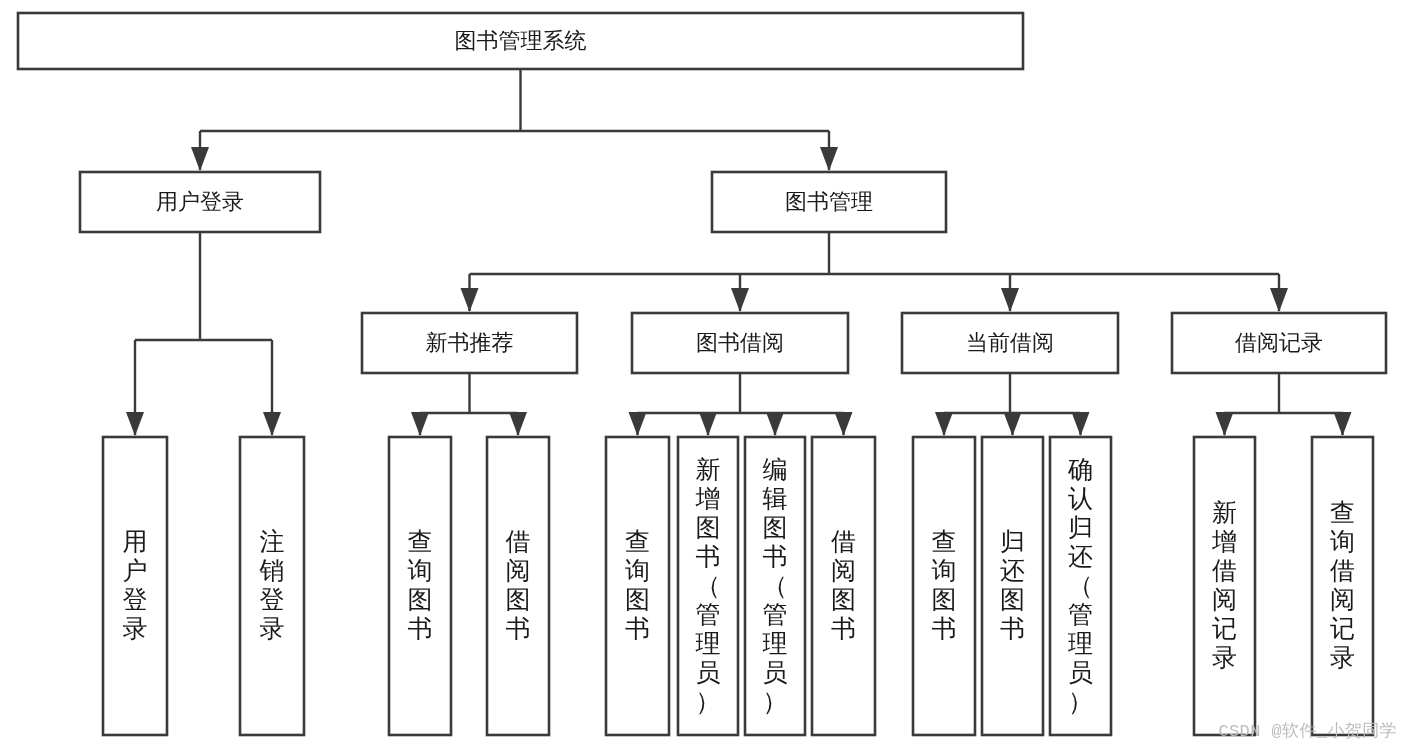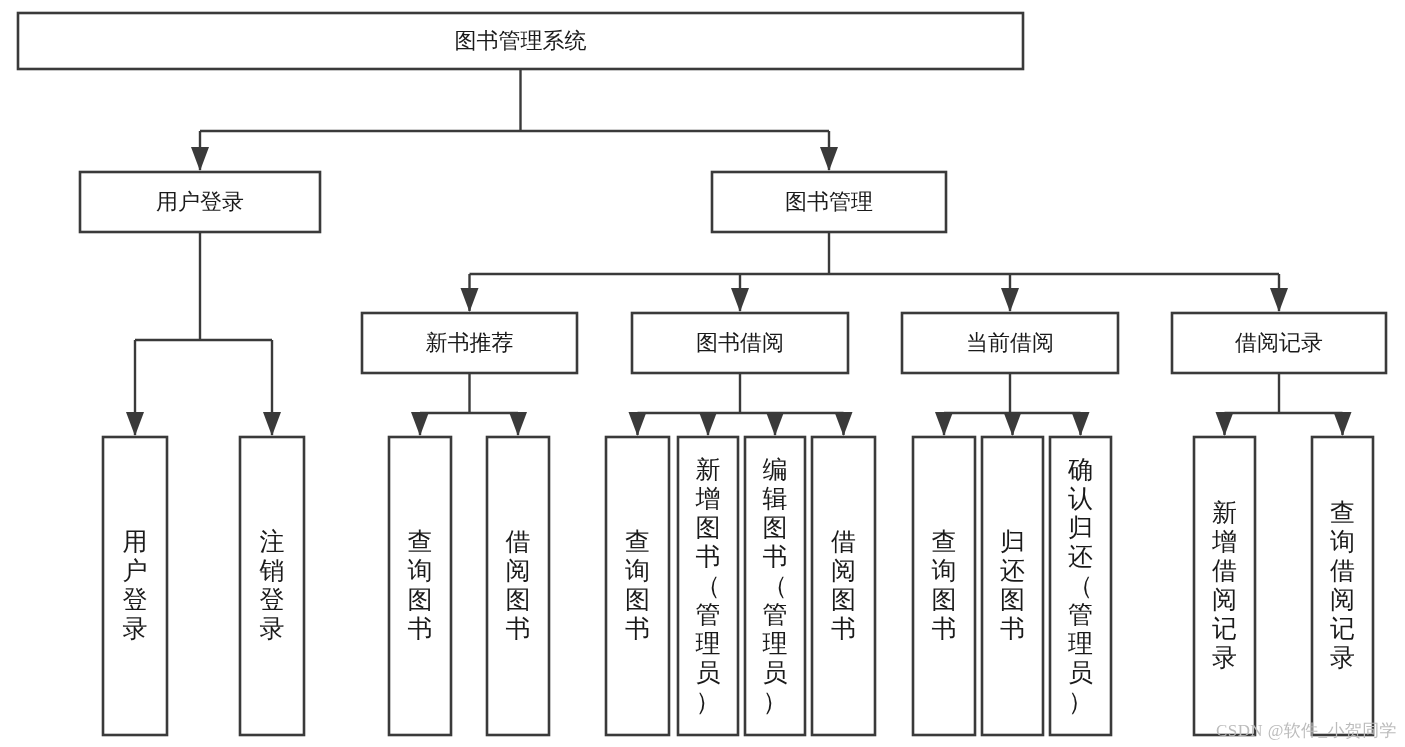--- a/index.html
+++ b/index.html
@@ -44,21 +44,21 @@
     fill: none;
   }
   .arrow-head {
     fill: #3a3a3a;
     stroke: none;
   }
   .watermark {
     position: absolute;
     right: 8px;
     bottom: 5px;
-    font-family: Liberation Serif, serif;
+    font-family: Liberation Mono, monospace;
     font-size: 17px;
     color: #bcbcbc;
     letter-spacing: 0.4px;
     white-space: nowrap;
     user-select: none;
   }
 </style>
 </head>
 <body>
 

